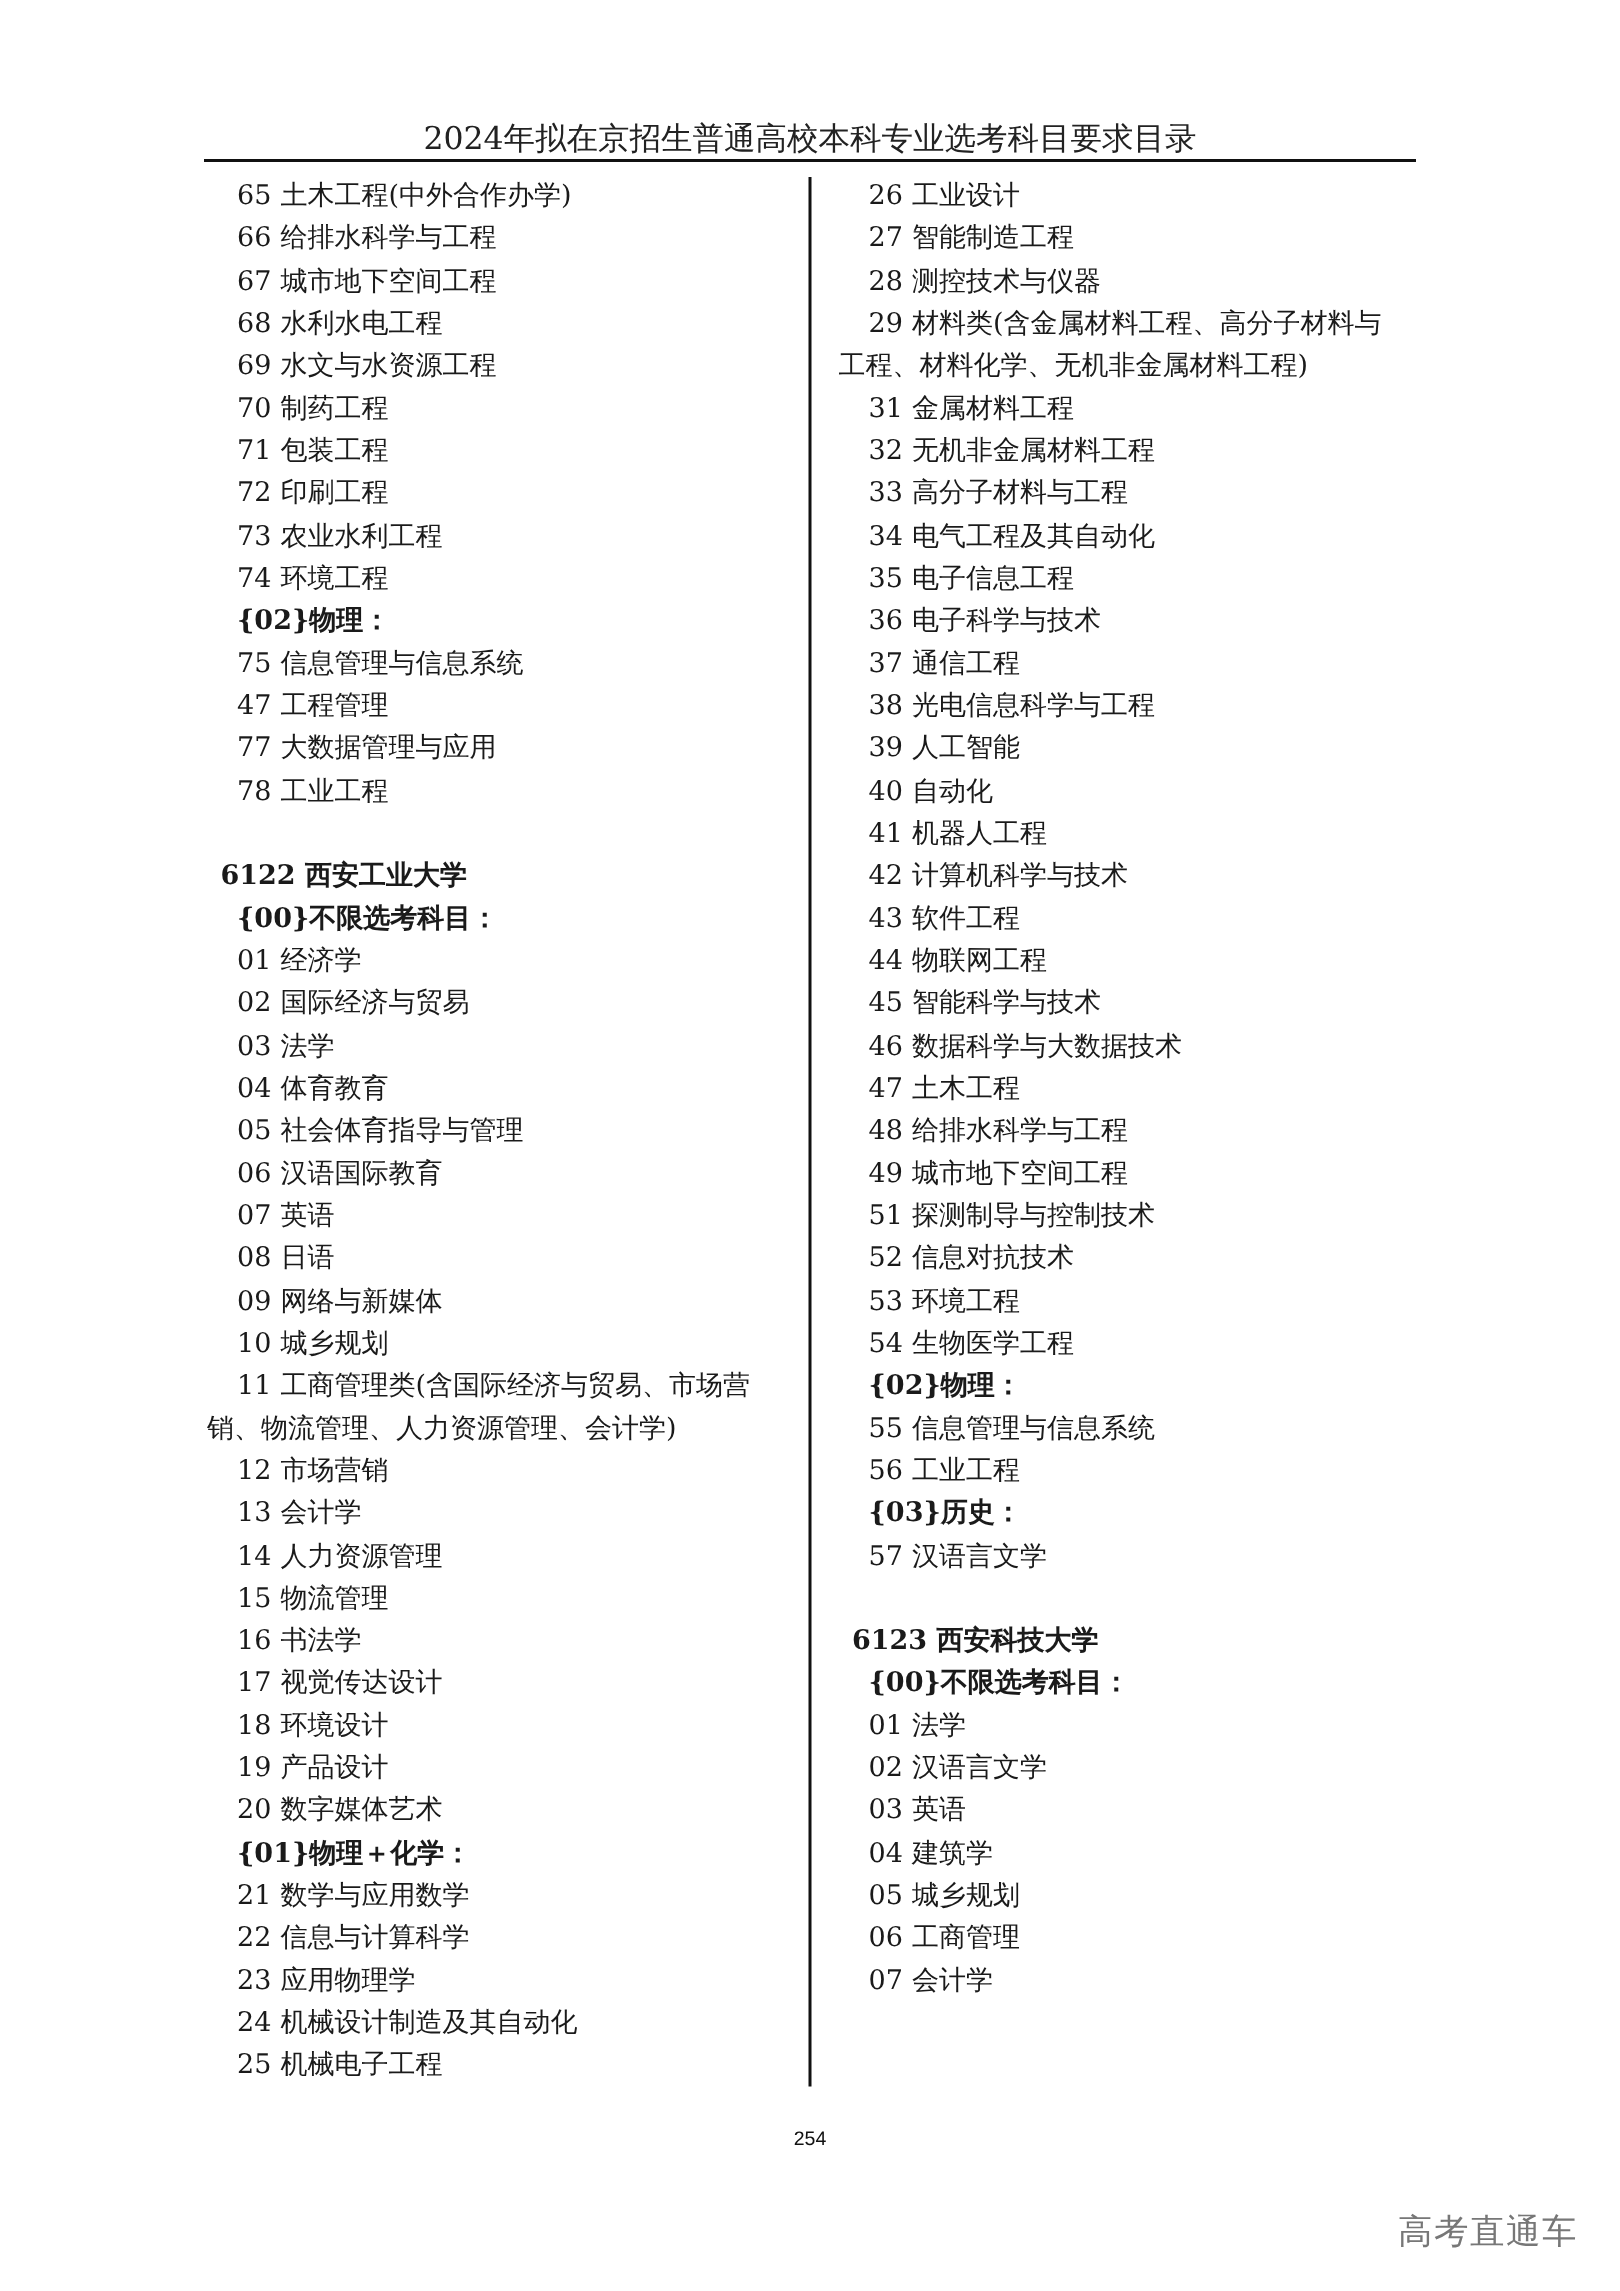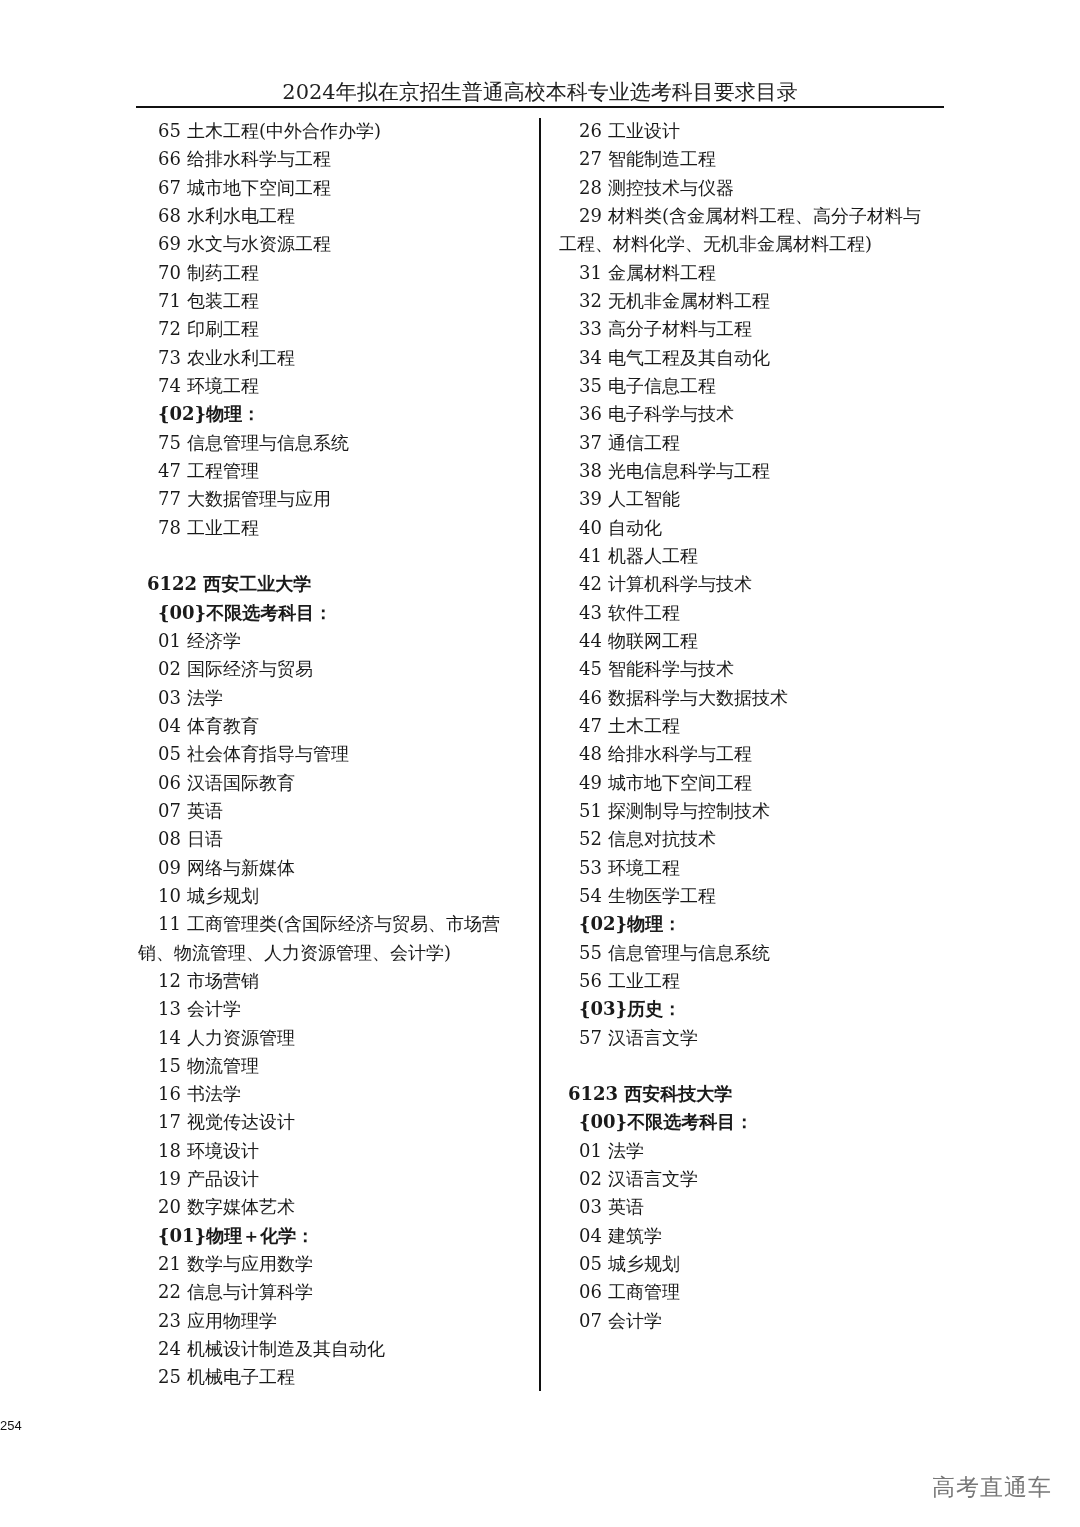--- a/index.html
+++ b/index.html
@@ -12,21 +12,21 @@
   .col { position:absolute; top:117px; }
   .col.left { left:138px; width:398px; }
   .col.right { left:559px; width:390px; }
   .line { height:28.33px; line-height:28.33px; font-size:18px; white-space:nowrap; }
   .item { padding-left:20px; }
   .item .num { display:inline-block; width:29px; }
   .wrap2 { padding-left:0; }
   .group { padding-left:20px; font-weight:bold; }
   .school { padding-left:9px; font-weight:bold; }
   .blank { height:28.33px; }
-  .pageno { position:absolute; left:0; width:1080px; top:1418px; text-align:left;
+  .pageno { position:absolute; left:0; width:1080px; top:1418px; text-align:center;
             font-family:"Liberation Sans", sans-serif; font-size:13px; color:#111; }
   .watermark { position:absolute; right:28px; top:1472px; font-family:"DejaVu Sans", sans-serif;
                font-size:23px; color:#777; letter-spacing:1px; }
 </style>
 </head>
 <body>
 
 <div class="title">2024年拟在京招生普通高校本科专业选考科目要求目录</div>
 <div class="rule"></div>
 <div class="divider"></div>

